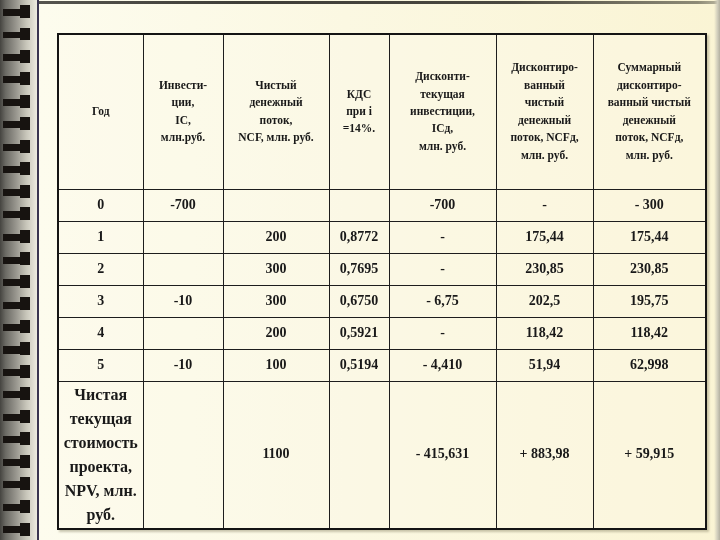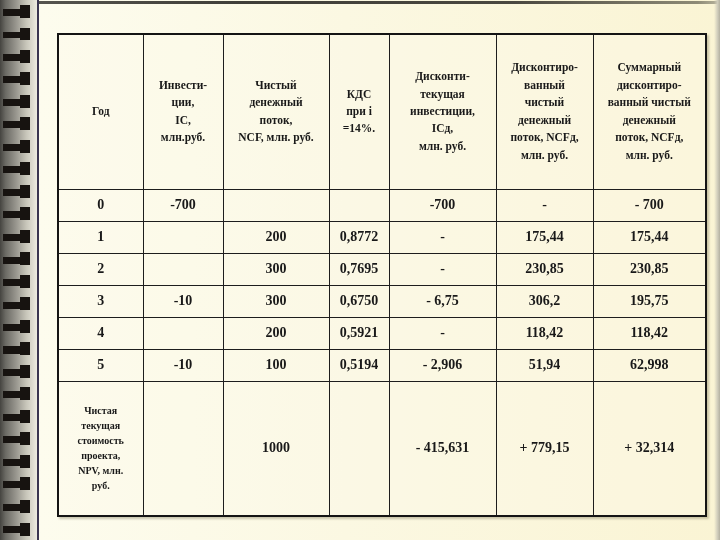--- a/index.html
+++ b/index.html
@@ -54,21 +54,21 @@
   th,td{
     text-align:center;vertical-align:middle;
     font-weight:bold;color:#191919;
     white-space:pre-line;padding:1px 2px;overflow:hidden;
   }
   thead tr{height:155px;}
   tbody tr{height:32px;}
   tfoot tr{height:135px;}
   th{font-size:11.5px;line-height:1.52;}
   td{font-size:14px;line-height:1.2;}
-  td.npv-label{font-size:10px;line-height:1.5;}
+  td.npv-label{font-size:16px;line-height:1.5;}
 </style>
 </head>
 <body>
 
 <div class="sheet">
 
   <div class="binding">
     <div class="rings-bar"></div>
     <div class="rings-hook"></div>
   </div>
@@ -122,21 +122,21 @@
         </tr>
       </thead>
       <tbody>
         <tr>
           <td>0</td>
           <td>-700</td>
           <td></td>
           <td></td>
           <td>-700</td>
           <td>-</td>
-          <td>- 700</td>
+          <td>- 300</td>
         </tr>
         <tr>
           <td>1</td>
           <td></td>
           <td>200</td>
           <td>0,8772</td>
           <td>-</td>
           <td>175,44</td>
           <td>175,44</td>
         </tr>
@@ -148,53 +148,53 @@
           <td>-</td>
           <td>230,85</td>
           <td>230,85</td>
         </tr>
         <tr>
           <td>3</td>
           <td>-10</td>
           <td>300</td>
           <td>0,6750</td>
           <td>- 6,75</td>
-          <td>306,2</td>
+          <td>202,5</td>
           <td>195,75</td>
         </tr>
         <tr>
           <td>4</td>
           <td></td>
           <td>200</td>
           <td>0,5921</td>
           <td>-</td>
           <td>118,42</td>
           <td>118,42</td>
         </tr>
         <tr>
           <td>5</td>
           <td>-10</td>
           <td>100</td>
           <td>0,5194</td>
-          <td>- 2,906</td>
+          <td>- 4,410</td>
           <td>51,94</td>
           <td>62,998</td>
         </tr>
       </tbody>
       <tfoot>
         <tr>
           <td class="npv-label">Чистая
 текущая
 стоимость
 проекта,
 NPV, млн.
 руб.</td>
           <td></td>
-          <td>1000</td>
+          <td>1100</td>
           <td></td>
           <td>- 415,631</td>
-          <td>+ 779,15</td>
-          <td>+ 32,314</td>
+          <td>+ 883,98</td>
+          <td>+ 59,915</td>
         </tr>
       </tfoot>
     </table>
   </div>
 </div>
 
 </body></html>

